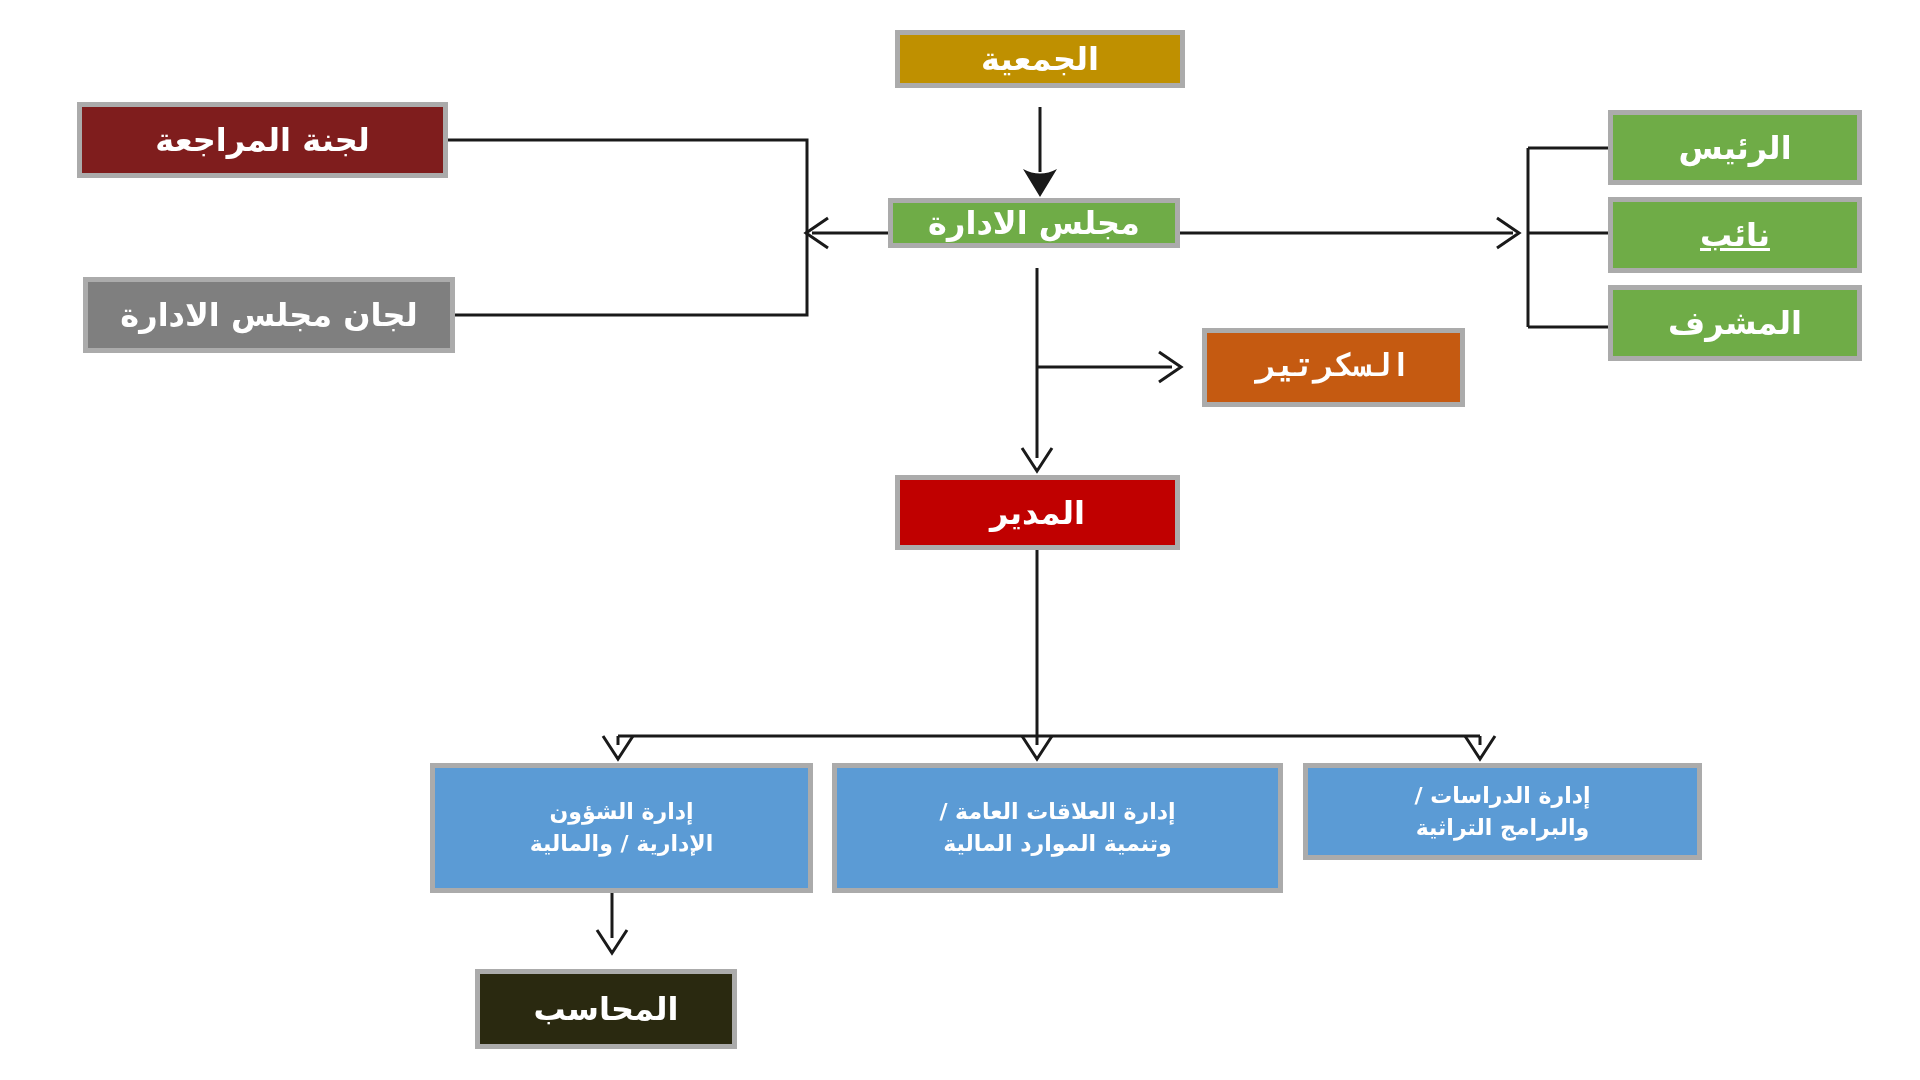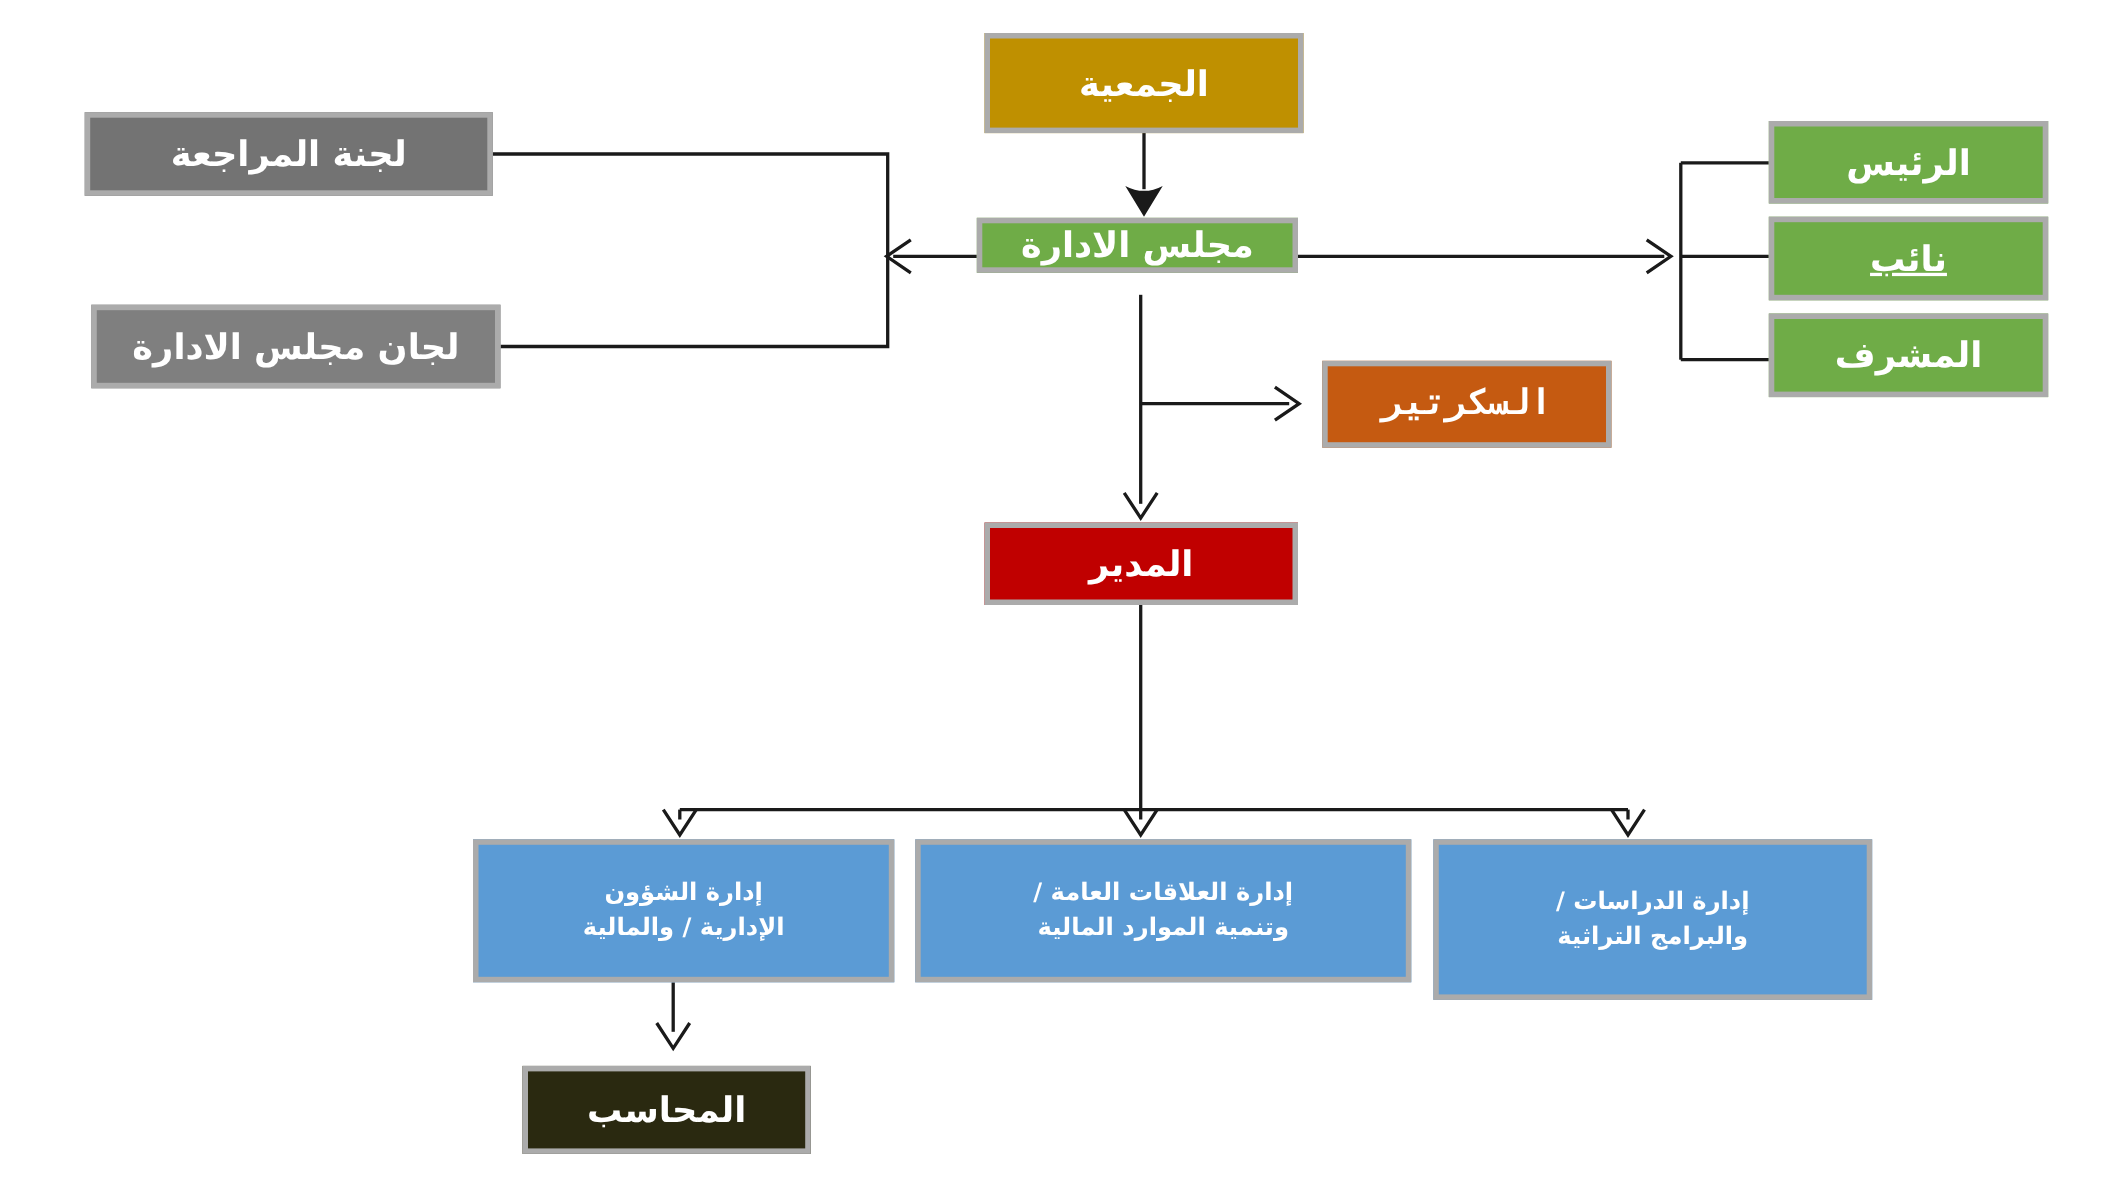--- a/index.html
+++ b/index.html
@@ -27,32 +27,32 @@
     color: #ffffff;
     font-weight: bold;
     font-size: 32px;
     text-align: center;
     line-height: 1.25;
   }
   .node .lbl { display: block; direction: rtl; unicode-bidi: isolate; }
   .node.two-line { font-size: 22px; line-height: 1.45; }
 
   
-  #n-assembly      { left: 895px;  top: 30px;  width: 290px; height: 91px; }
+  #n-assembly      { left: 895px;  top: 30px;  width: 290px; height: 58px; }
   #n-board         { left: 888px;  top: 198px; width: 292px; height: 50px; }
   #n-audit         { left: 77px;   top: 102px; width: 371px; height: 76px; }
   #n-committees    { left: 83px;   top: 277px; width: 372px; height: 76px; }
   #n-president     { left: 1608px; top: 110px; width: 254px; height: 75px; }
   #n-deputy        { left: 1608px; top: 197px; width: 254px; height: 76px; text-decoration: underline; }
   #n-supervisor    { left: 1608px; top: 285px; width: 254px; height: 76px; }
   #n-secretary     { left: 1202px; top: 328px; width: 263px; height: 79px; }
   #n-director      { left: 895px;  top: 475px; width: 285px; height: 75px; }
   #n-dept-admin    { left: 430px;  top: 763px; width: 383px; height: 130px; }
   #n-dept-pr       { left: 832px;  top: 763px; width: 451px; height: 130px; }
-  #n-dept-studies  { left: 1303px; top: 763px; width: 399px; height: 146px; }
+  #n-dept-studies  { left: 1303px; top: 763px; width: 399px; height: 97px; }
   #n-accountant    { left: 475px;  top: 957px; width: 262px; height: 80px; margin-top: 12px; }
 </style>
 </head>
 <body>
 
 <div class="canvas">
 
   <svg class="wires" width="1920" height="1080" viewBox="0 0 1920 1080" xmlns="http://www.w3.org/2000/svg">
     <g stroke="#1A1A1A" stroke-width="3" fill="none">
 
@@ -91,21 +91,21 @@
   </svg>
 
   <div class="node" id="n-assembly" style="background: rgb(191, 144, 0);">
     <span class="lbl">الجمعية</span>
   </div>
 
   <div class="node" id="n-board" style="background: rgb(111, 172, 71);">
     <span class="lbl">مجلس الادارة</span>
   </div>
 
-  <div class="node" id="n-audit" style="background: #737373;">
+  <div class="node" id="n-audit" style="background: #7f1d1d;">
     <span class="lbl">لجنة المراجعة</span>
   </div>
 
   <div class="node" id="n-committees" style="background: rgb(127, 127, 127);">
     <span class="lbl">لجان مجلس الادارة</span>
   </div>
 
   <div class="node" id="n-president" style="background: rgb(111, 172, 71);">
     <span class="lbl">الرئيس</span>
   </div>

